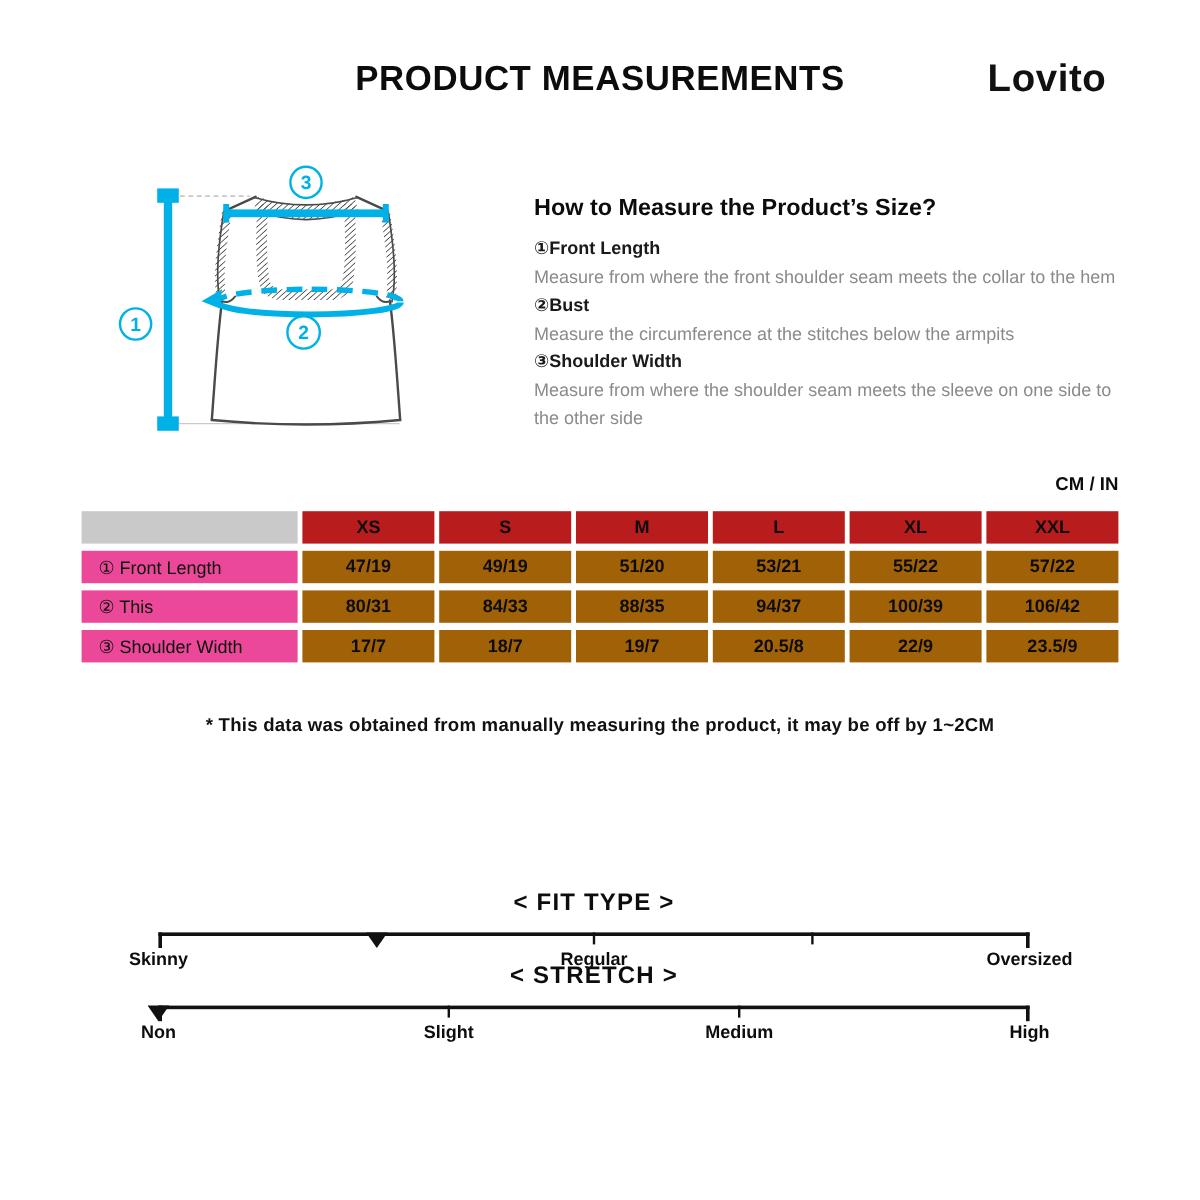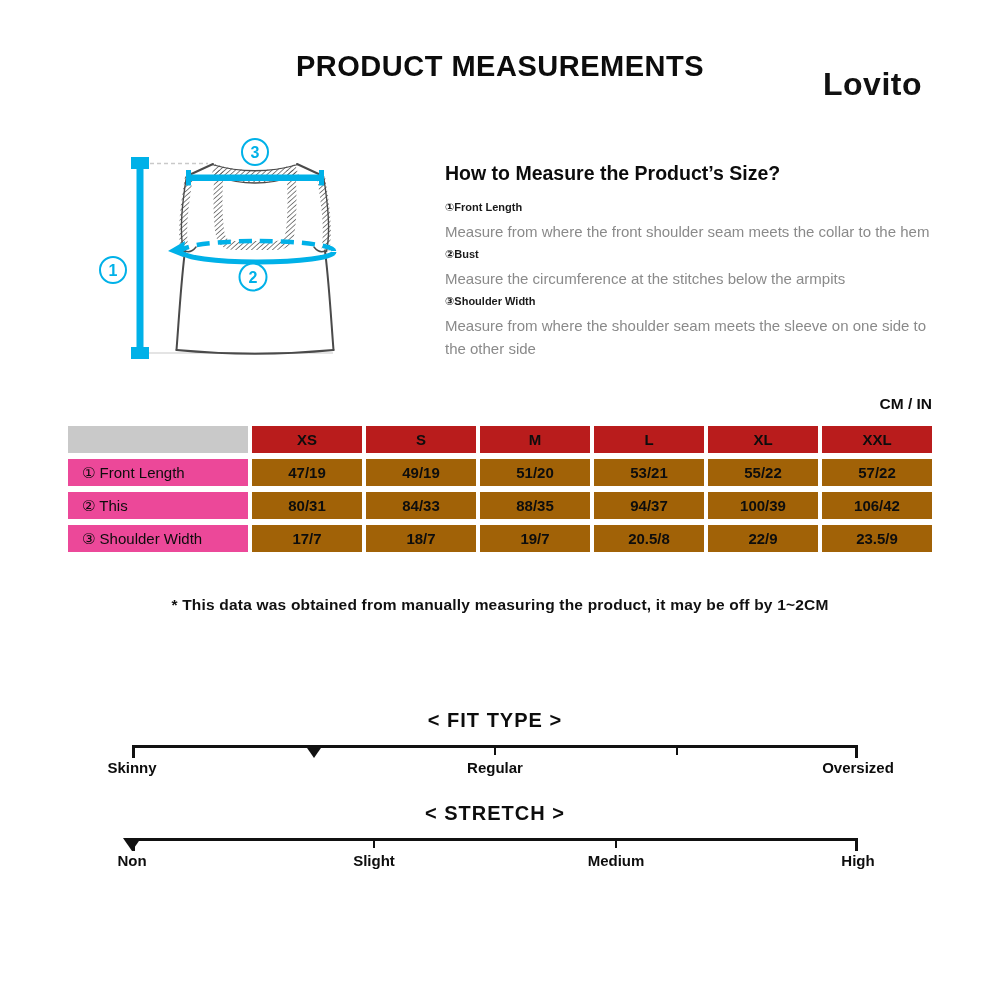--- a/index.html
+++ b/index.html
@@ -9,30 +9,30 @@
     font-family:"Liberation Sans","DejaVu Sans",sans-serif; color:#0d0d0d; overflow:hidden;padding-left:20px;
   }
 
   
   .page-title {
     position:absolute; top:50px; left:0; right:0; text-align:center;
     font-size:29px; font-weight:bold; letter-spacing:.5px; color:#0c0c0c;
   }
   .brand-logo {
     position:absolute; top:47px; right:78px;
-    font-size:32px; font-weight:bold; color:#111; letter-spacing:.5px;margin-top:19px;
+    font-size:32px; font-weight:bold; color:#111; letter-spacing:.5px;
   }
 
   
   .diagram-svg { position:absolute; left:85px; top:125px; }
 
   
   .howto { position:absolute; left:445px; top:140px; width:495px;margin-top:22px; }
   .howto-heading { font-size:19.5px; font-weight:bold; color:#0c0c0c; margin-bottom:11px; }
-  .step-label { font-size:11px; font-weight:bold; color:#1a1a1a; line-height:23.5px; }
+  .step-label { font-size:15px; font-weight:bold; color:#1a1a1a; line-height:23.5px; }
   .step-desc  { font-size:15px; color:#8a8a8a; line-height:23.5px; }
 
   
   .units-label { position:absolute; top:395px; right:68px; font-size:15.5px; font-weight:bold; }
   table.size-table {
     position:absolute; left:64px; top:420px;
     border-collapse:separate; border-spacing:4px 6px; table-layout:fixed;
   }
   .size-table td, .size-table th { height:27px; font-size:15px; vertical-align:middle; }
   .size-table th.col-h { width:110px; background:#b91c1c; font-weight:bold; text-align:center; }
@@ -40,21 +40,21 @@
   .size-table th.corner { width:180px; background:#c9c9c9; }
   .size-table td.val { width:110px; background:#a16207; font-weight:bold; text-align:center; }
 
   .note {
     position:absolute; top:596px; left:0; right:0; text-align:center;
     font-size:15.5px; font-weight:bold; letter-spacing:.2px; color:#111;
   }
 
   
   .scale { position:absolute; left:132px; width:726px; }
-  .scale-fit { top:708px; }
+  .scale-fit { top:740px; }
   .scale-stretch { top:801px; }
   .scale-title { text-align:center; font-size:20px; font-weight:bold; letter-spacing:1px; line-height:24px; margin-bottom:13px; }
   .scale-line { position:relative; height:3px; background:#111; }
   .tick-end { position:absolute; top:0; width:3px; height:13px; background:#111; }
   .tick-end.left { left:0; } .tick-end.right { right:0; }
   .tick-mid { position:absolute; top:0; width:2px; height:10px; background:#111; transform:translateX(-50%); }
   .scale-marker {
     position:absolute; top:0; width:0; height:0; transform:translateX(-50%);
     border-left:9px solid transparent; border-right:9px solid transparent; border-top:13px solid #111;
   }

